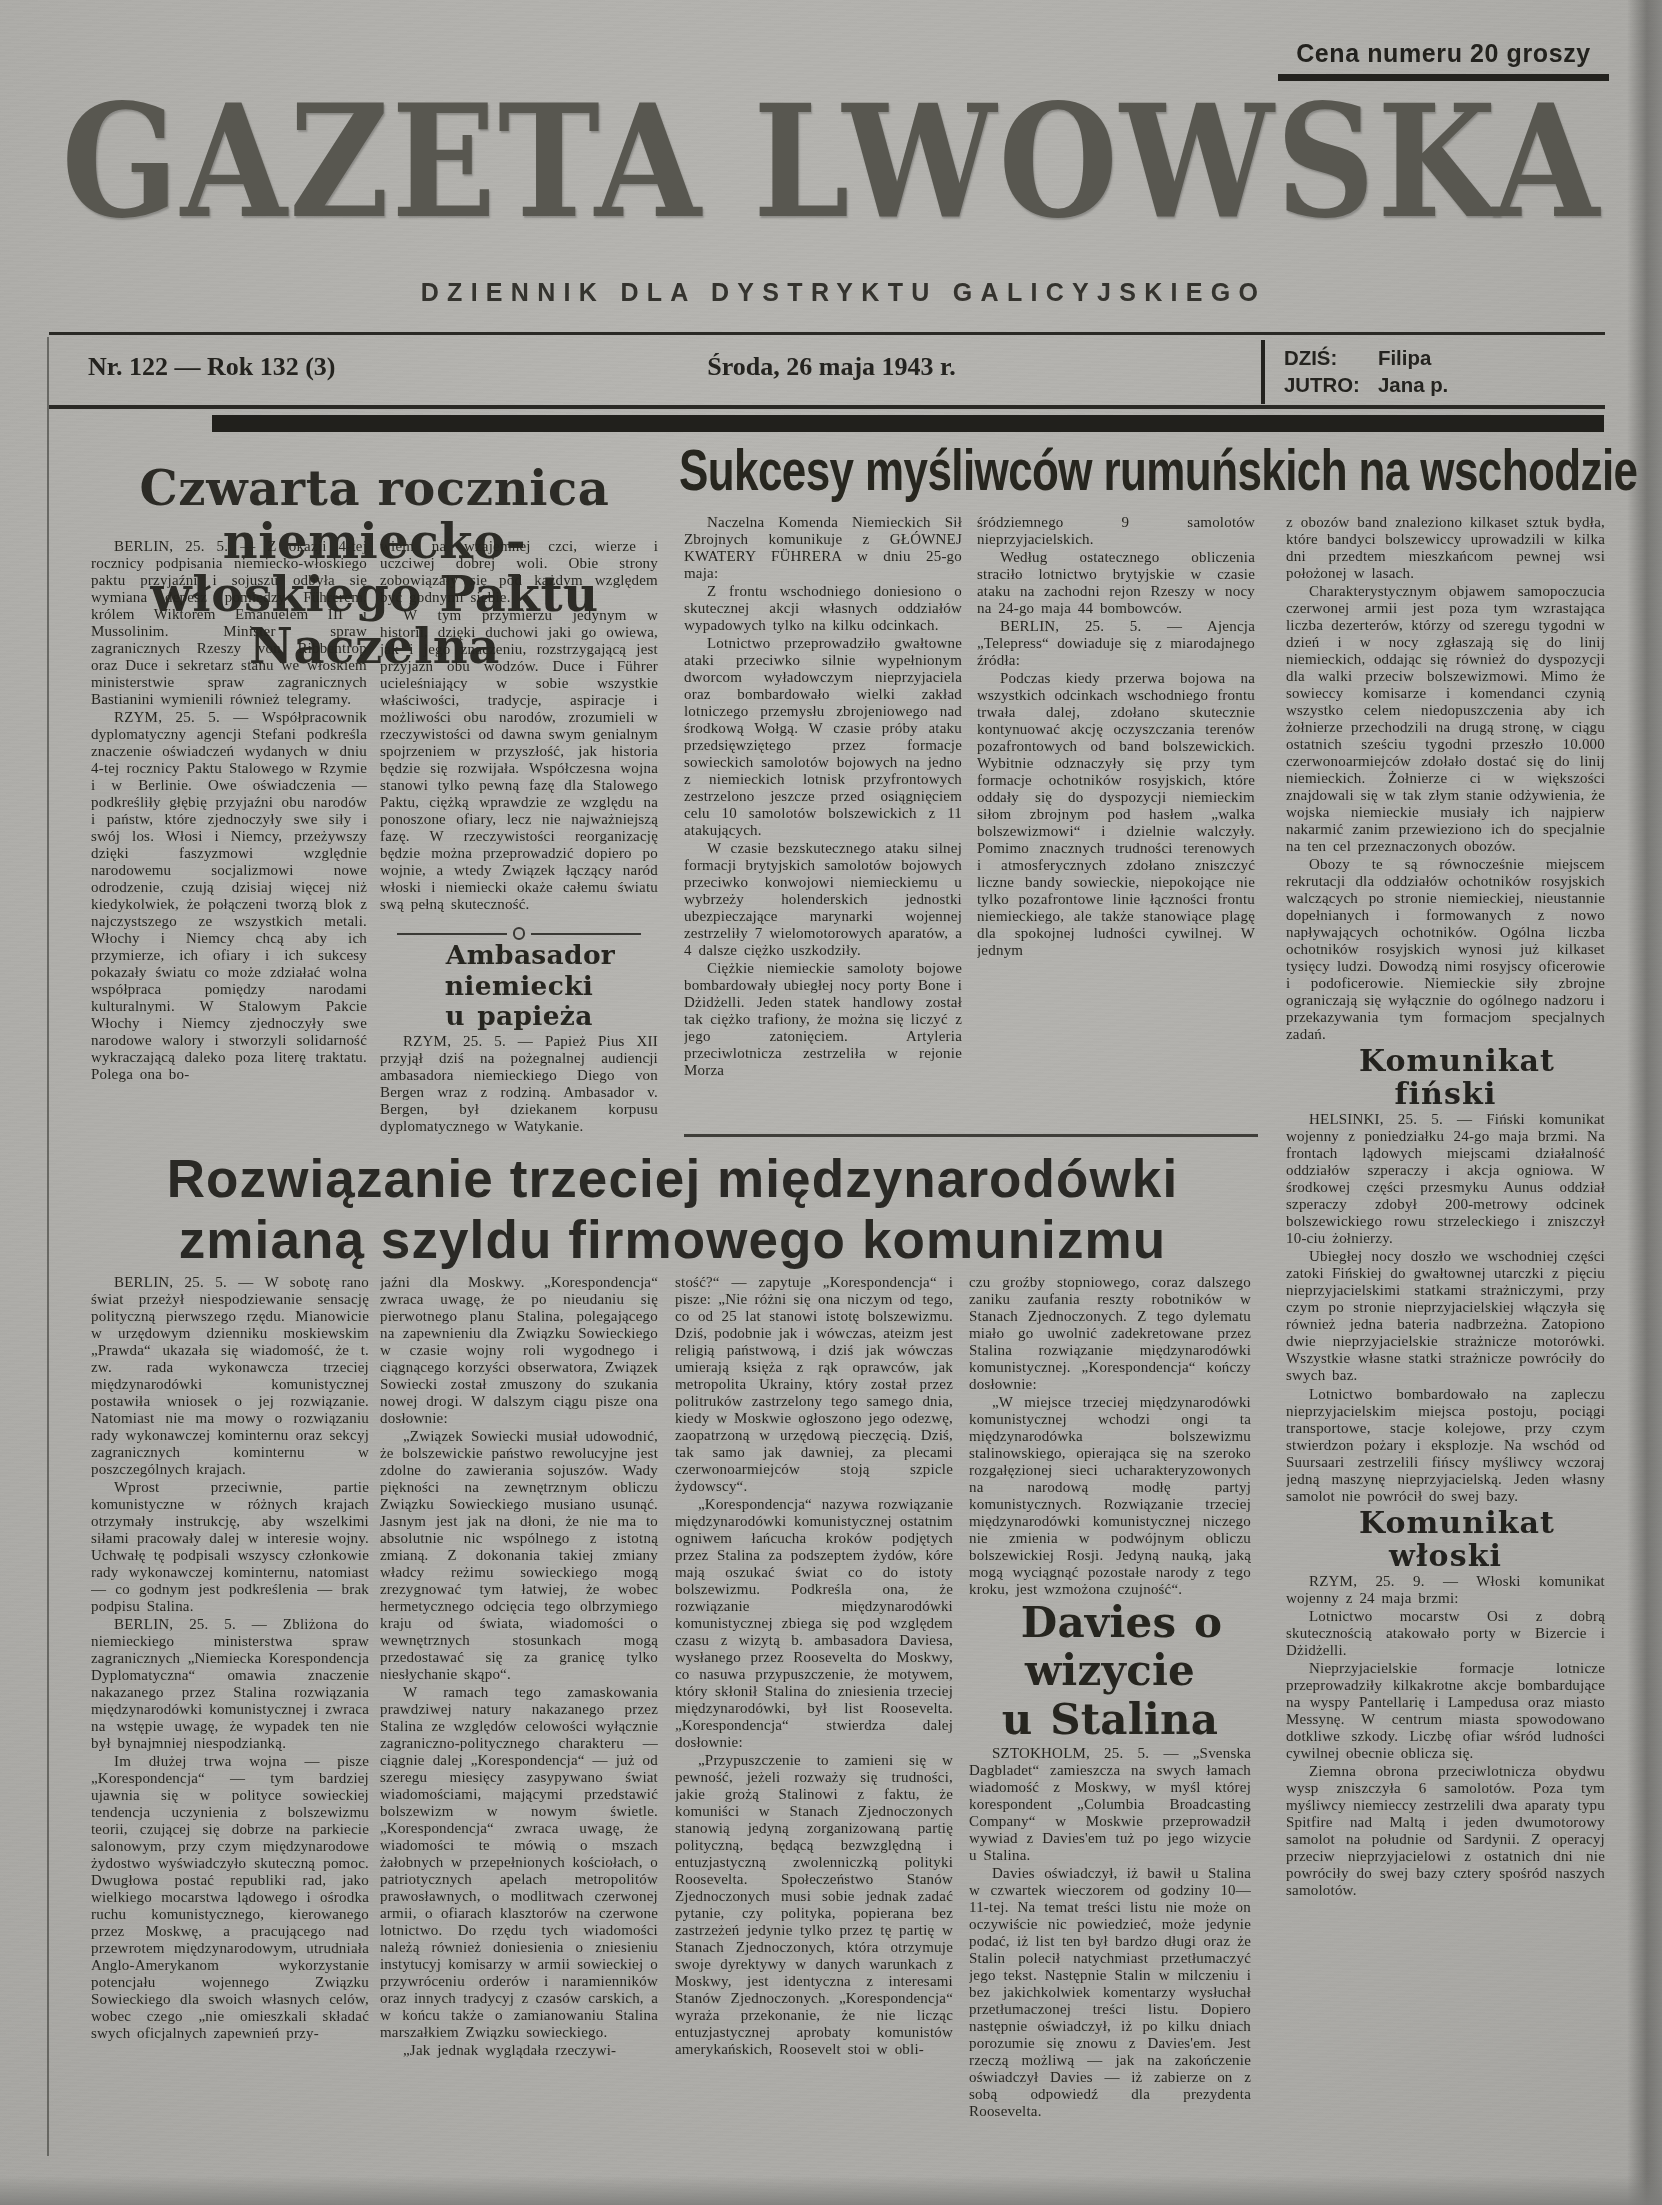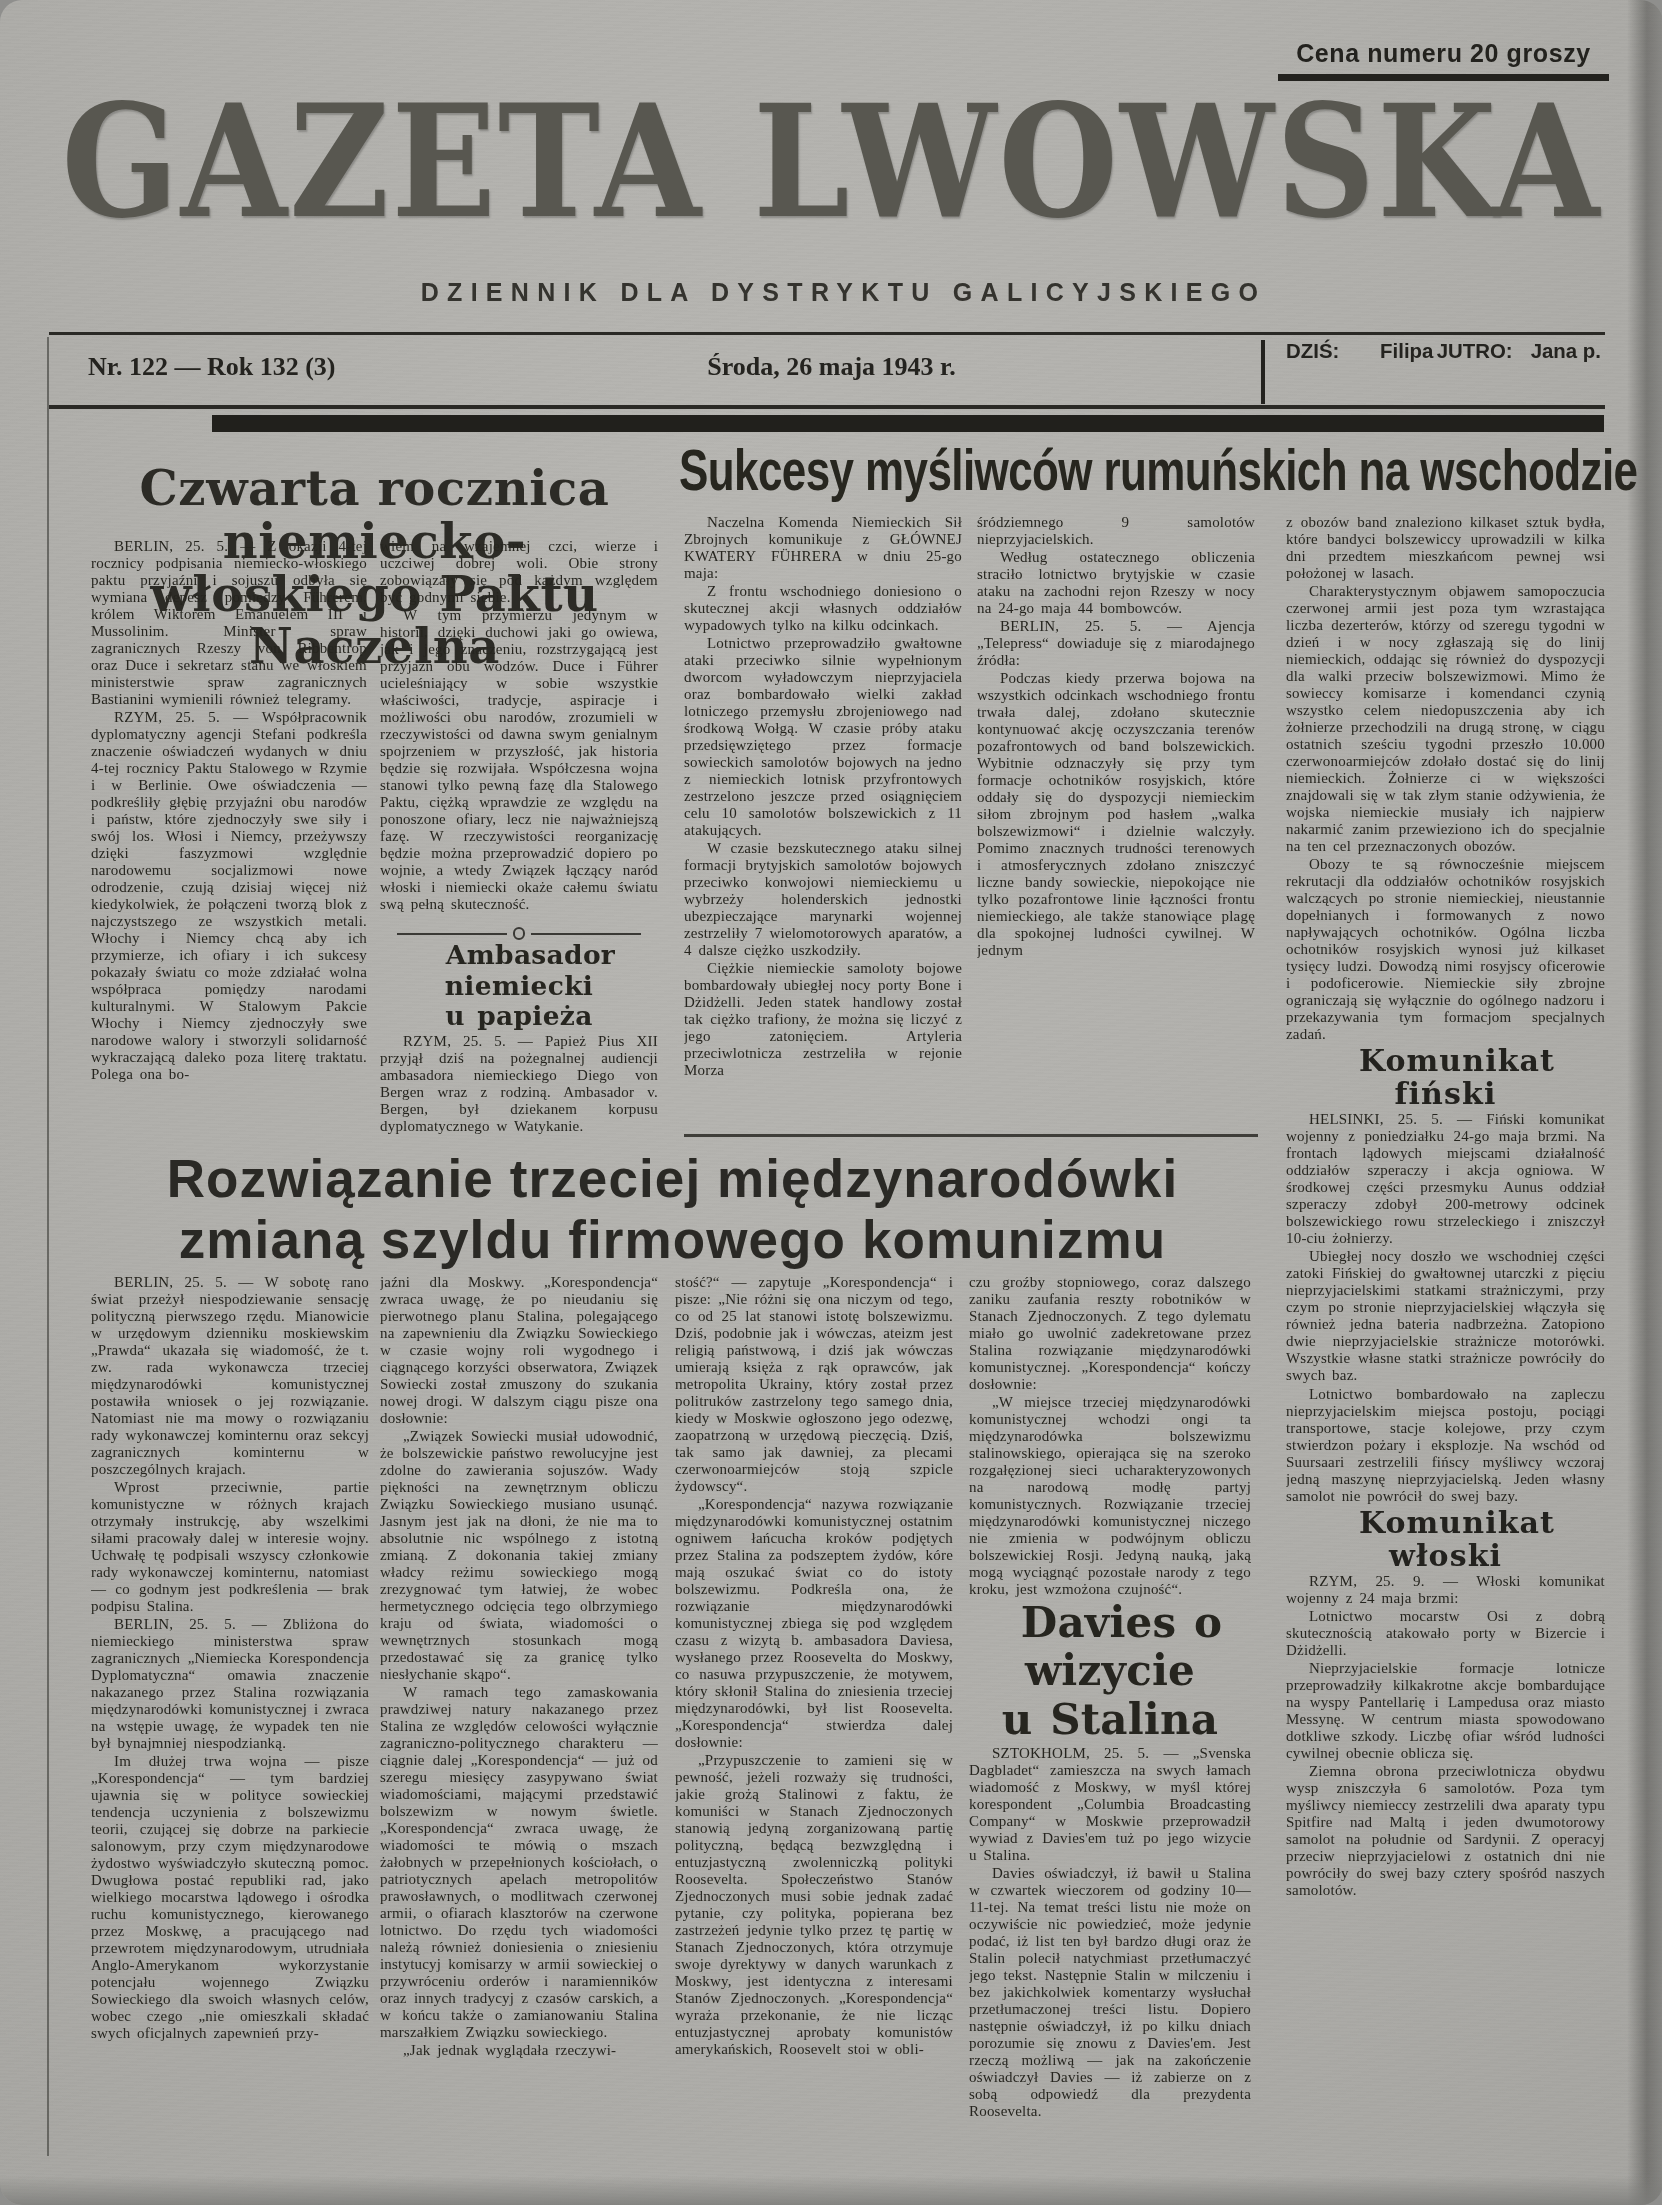--- a/index.html
+++ b/index.html
@@ -1,18 +1,18 @@
 <!DOCTYPE html>
 <html style="font-size:8.8px"><head>
 <meta charset="utf-8">
 <style>
   html,body{margin:0;padding:0;background:#8f8f8d;}
   .page{position:relative;width:1663px;height:2205px;overflow:hidden;
     background:radial-gradient(ellipse at 45% 30%, #b7b6b2 0%, #afaeaa 55%, #a5a4a0 100%);
-    font-family:"Liberation Serif", serif;color:#2b2a26;border-radius:22px;}
+    font-family:"Liberation Serif", serif;color:#2b2a26;}
   .grain{position:absolute;inset:0;pointer-events:none;opacity:.25;
     background:repeating-linear-gradient(2deg, rgba(255,255,255,.05) 0 1.7px, rgba(0,0,0,.04) 1.7px 3.3px);}
   .edge-right{position:absolute;top:0;right:0;width:36px;height:100%;
     background:linear-gradient(to right, rgba(0,0,0,0), rgba(40,40,38,.38) 55%, rgba(110,110,108,.55));}
   .edge-bottom{position:absolute;bottom:0;left:0;width:100%;height:29px;
     background:linear-gradient(to bottom, rgba(0,0,0,0), rgba(125,125,122,.85));}
   .left-rule{position:absolute;left:47px;top:337px;width:2.2px;height:1819px;background:#44433f;opacity:.65;}
 
   .price{position:absolute;top:39px;left:1278px;width:331px;text-align:center;
     font-family:"Liberation Sans",sans-serif;font-weight:bold;font-size:25px;color:#23221e;
@@ -28,21 +28,21 @@
   .r-a{top:332px;left:49px;width:1556px;height:3.3px;}
   .r-b{top:405px;left:49px;width:1556px;height:3.9px;}
   .r-thick{top:415px;left:212px;width:1392px;height:16.5px;background:#21201c;}
   .midrule{top:1134px;left:684px;width:574px;height:3.3px;opacity:.85;}
 
   .issue{position:absolute;top:352px;left:88px;font-weight:bold;font-size:26px;color:#24231f;}
   .dateline{position:absolute;top:352px;left:0;width:100%;text-align:center;font-weight:bold;font-size:26px;color:#24231f;}
   .daybox{position:absolute;top:340px;left:1261px;width:342px;height:64px;
     border-left:4.4px solid #23221e;padding-left:19px;box-sizing:border-box;
     font-family:"Liberation Sans",sans-serif;font-weight:bold;font-size:20.4px;color:#24231f;
-    display:flex;flex-direction:row;justify-content:center;gap:3.3px;}
+    display:flex;flex-direction:column;justify-content:center;gap:3.3px;}
   .dayrow{display:flex;}
   .daylabel{width:94px;}
 
   .hl-left{position:absolute;top:462px;left:82px;width:585px;text-align:center;
     font-family:"DejaVu Serif",serif;font-weight:bold;font-size:48px;line-height:1.1;
     color:#2c2b26;letter-spacing:0.6px;}
   .hl-right{position:absolute;top:441px;left:679px;width:933px;text-align:center;
     font-family:"Liberation Sans",sans-serif;font-weight:bold;font-size:44px;line-height:1;
     color:#27261f;transform:scaleY(1.32);transform-origin:top center;letter-spacing:-0.6px;white-space:nowrap;}
   .hl-main{position:absolute;top:1148px;left:83px;width:1179px;text-align:center;

